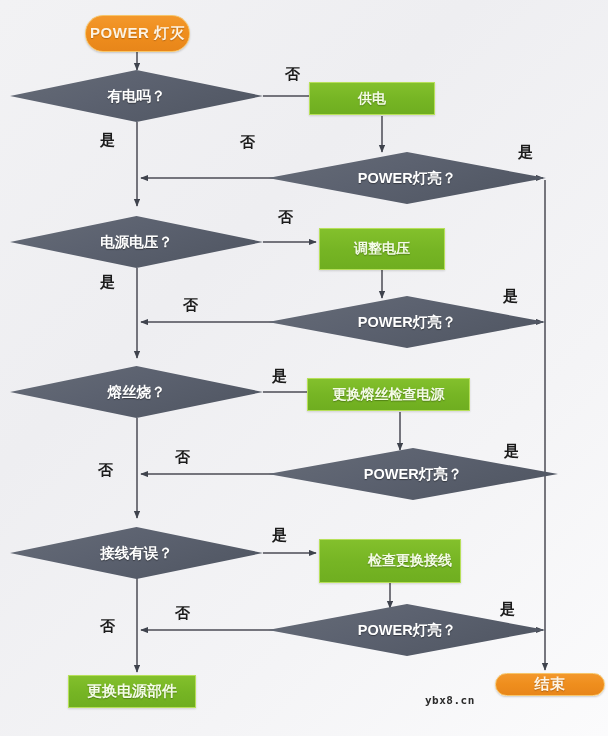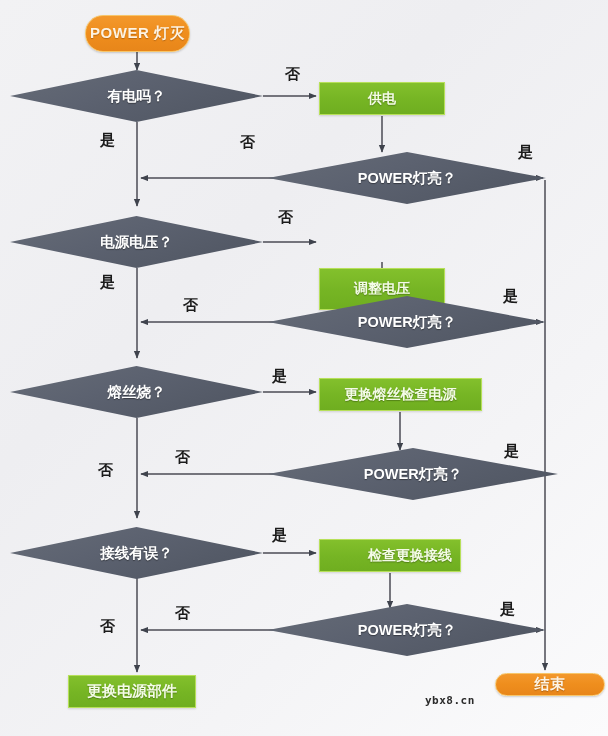--- a/index.html
+++ b/index.html
@@ -145,57 +145,57 @@
   </svg>
 
   <div class="node terminator" style="left:85px; top:15px; width:105px; height:37px;">
     <span>POWER 灯灭</span>
   </div>
 
   <div class="node decision" style="left:10px; top:70px; width:253px; height:52px;">
     <span>有电吗？</span>
   </div>
 
-  <div class="node process" style="left:319px; top:82px; width:126px; height:33px;">
+  <div class="node process" style="left:309px; top:82px; width:126px; height:33px;">
     <span>供电</span>
   </div>
 
   <div class="node decision" style="left:268px; top:152px; width:278px; height:52px;">
     <span>POWER灯亮？</span>
   </div>
 
   <div class="node decision" style="left:10px; top:216px; width:253px; height:52px;">
     <span>电源电压？</span>
   </div>
 
-  <div class="node process" style="left:319px; top:228px; width:126px; height:42px;margin-top:40px;">
+  <div class="node process" style="left:319px; top:228px; width:126px; height:42px;">
     <span>调整电压</span>
   </div>
 
   <div class="node decision" style="left:268px; top:296px; width:278px; height:52px;">
     <span>POWER灯亮？</span>
   </div>
 
   <div class="node decision" style="left:10px; top:366px; width:253px; height:52px;">
     <span>熔丝烧？</span>
   </div>
 
-  <div class="node process" style="left:319px; top:378px; width:163px; height:33px;text-align:right;">
+  <div class="node process" style="left:307px; top:378px; width:163px; height:33px;text-align:right;">
     <span>更换熔丝检查电源</span>
   </div>
 
   <div class="node decision" style="left:268px; top:448px; width:290px; height:52px;">
     <span>POWER灯亮？</span>
   </div>
 
   <div class="node decision" style="left:10px; top:527px; width:253px; height:52px;">
     <span>接线有误？</span>
   </div>
 
-  <div class="node process" style="left:319px; top:539px; width:142px; height:33px;padding-left:40px;">
+  <div class="node process" style="left:319px; top:539px; width:142px; height:44px;padding-left:40px;">
     <span>检查更换接线</span>
   </div>
 
   <div class="node decision" style="left:268px; top:604px; width:278px; height:52px;">
     <span>POWER灯亮？</span>
   </div>
 
   <div class="node process terminal-green" style="left:68px; top:675px; width:128px; height:33px;">
     <span>更换电源部件</span>
   </div>

